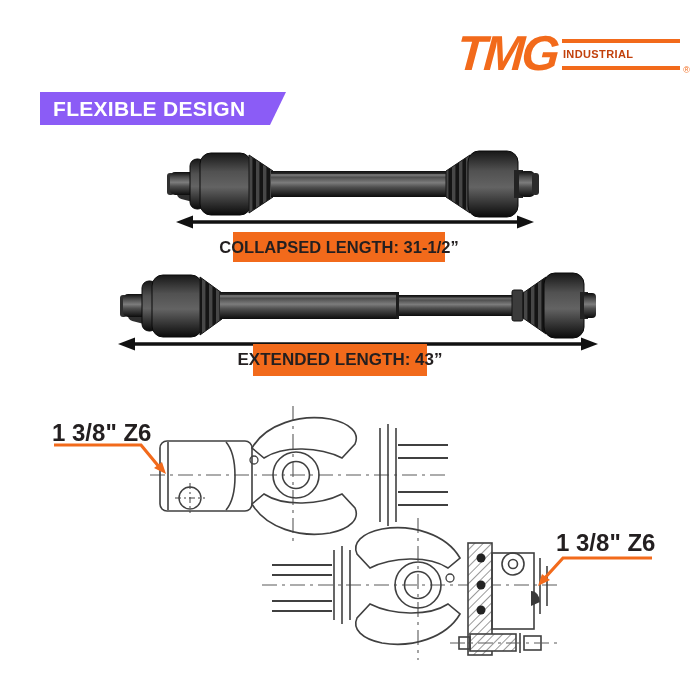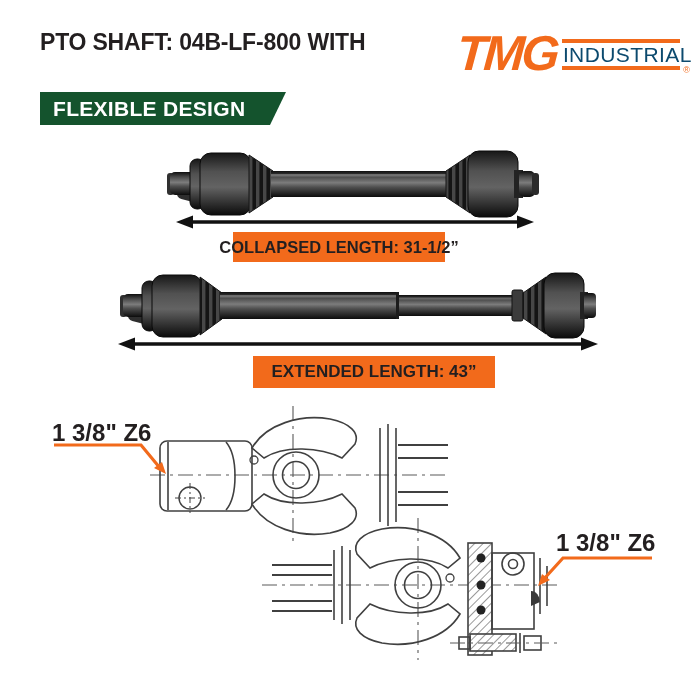--- a/index.html
+++ b/index.html
@@ -3,49 +3,48 @@
 <meta charset="utf-8">
 <style>
   html,body{margin:0;padding:0;background:#fff;}
   .canvas{position:relative;width:700px;height:700px;background:#ffffff;overflow:hidden;
           font-family:"Liberation Sans",sans-serif;}
   .abs{position:absolute;}
 
   
   .title{left:40px;top:28px;font-size:23px;font-weight:bold;color:#231F20;
          line-height:28px;letter-spacing:-0.2px;white-space:nowrap;}
-  .badge{left:40px;top:92px;width:246px;height:33px;background:#14532d;color:#ffffff;
+  .badge{left:40px;top:92px;width:246px;height:33px;background:#8b5cf6;color:#ffffff;
          font-size:21px;font-weight:bold;line-height:33px;padding-left:13px;box-sizing:border-box;
          clip-path:polygon(0 0,100% 0,calc(100% - 16px) 100%,0 100%);letter-spacing:0.3px;}
 
   
   .logo{left:457px;top:30px;display:flex;align-items:center;}
   .logo-brand{font-size:49px;font-weight:bold;font-style:italic;color:#F26A1B;
               letter-spacing:-3px;line-height:46px;transform:skewX(-4deg);}
   .logo-block{width:118px;position:relative;margin-left:5px;margin-top:2px;}
   .logo-bar{height:4px;background:#F26A1B;}
-  .logo-sub{font-size:21px;font-weight:normal;color:#0c4a6e;letter-spacing:0.4px;
+  .logo-sub{font-size:11px;font-weight:bold;color:#c2410c;letter-spacing:0.4px;
             line-height:19px;padding:2px 0 2px 1px;white-space:nowrap;}
   .logo-reg{position:absolute;right:-10px;bottom:-5px;font-size:9px;color:#F26A1B;}
 
   
   .meas-label{background:#F26A1B;color:#231F20;font-weight:bold;display:flex;
               align-items:center;justify-content:center;white-space:nowrap;}
   .meas-collapsed{left:233px;top:232px;width:212px;height:30px;font-size:16.5px;}
-  .meas-extended{left:253px;top:356px;width:242px;height:32px;font-size:17px;}
+  .meas-extended{left:253px;top:344px;width:174px;height:32px;font-size:17px;}
 
   svg{display:block;}
 </style>
 </head>
 <body>
 
 <div class="canvas">
 
   <div class="abs title">
-    <div>PTO SHAFT: 04B-LF-800 WITH</div>
   </div>
 
   <div class="abs logo">
     <div class="logo-brand">TMG</div>
     <div class="logo-block">
       <div class="logo-bar"></div>
       <div class="logo-sub">INDUSTRIAL</div>
       <div class="logo-bar"></div>
       <div class="logo-reg">®</div>
     </div>

